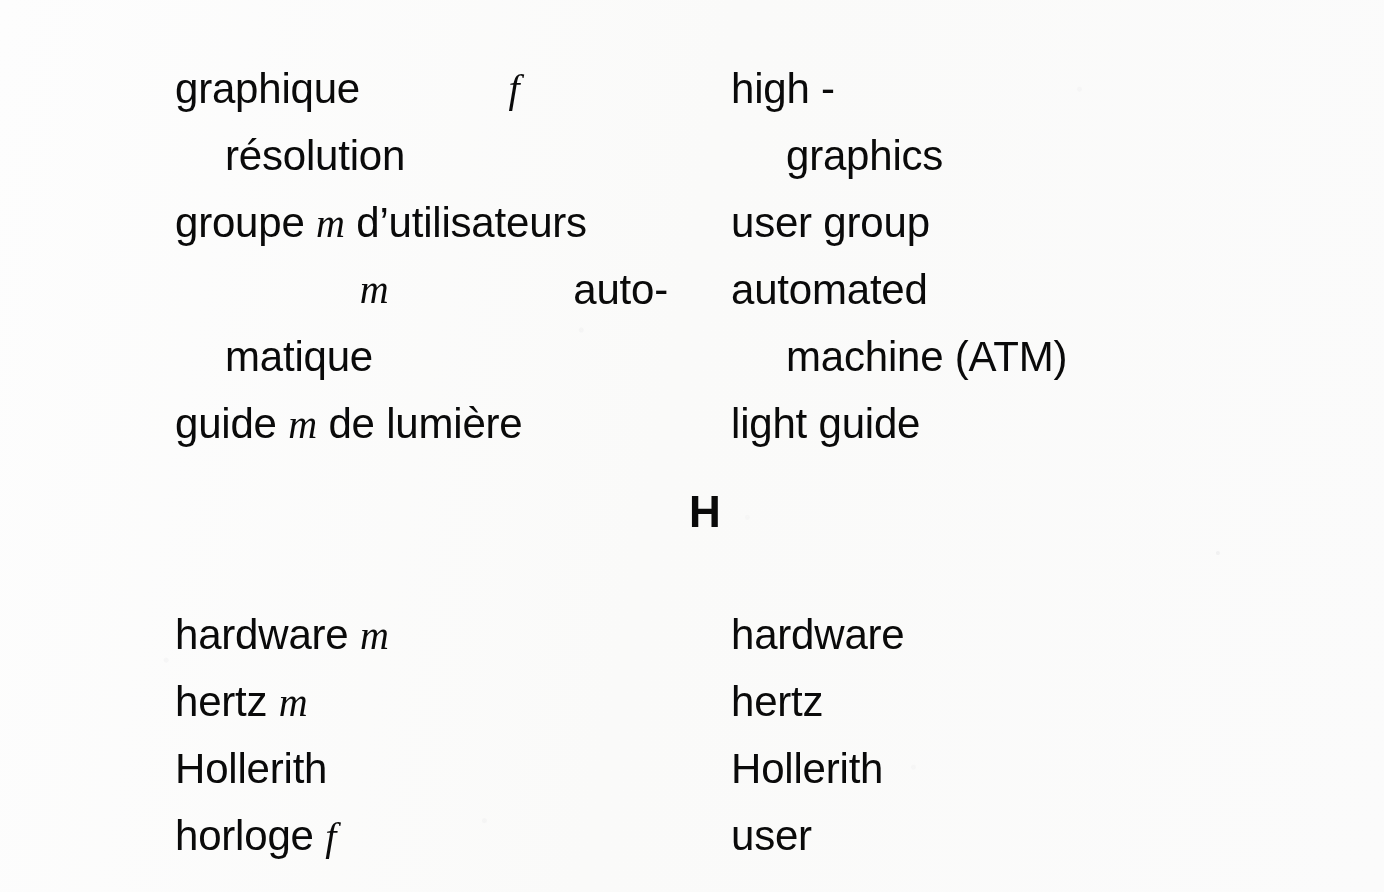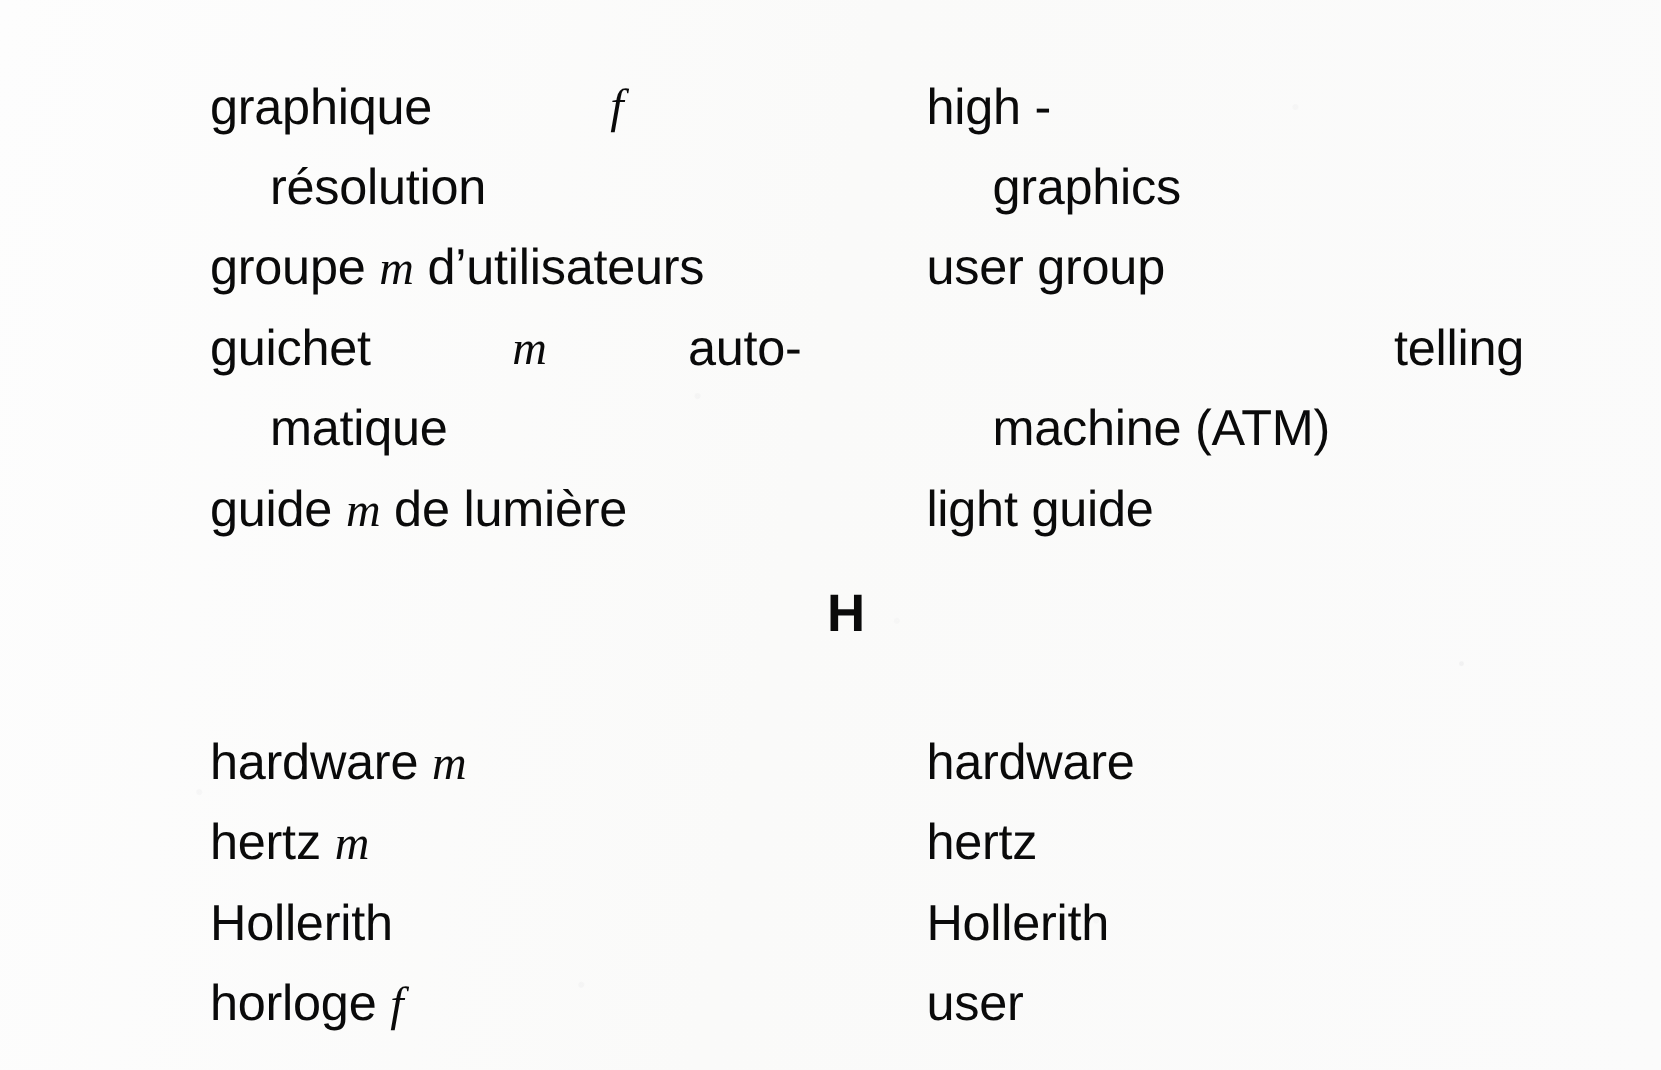--- a/index.html
+++ b/index.html
@@ -46,21 +46,21 @@
   }
 
   .col-fr, .col-en {
     position: absolute;
     font-size: 42px;
     line-height: 67px;
     letter-spacing: -0.2px;
     white-space: nowrap;
   }
   .col-fr { left: 175px; }
-  .col-en { left: 772px; }
+  .col-en { left: 731px; }
 
   
   .just {
     display: flex;
     white-space: nowrap;
   }
   .just.fr  { width: 493px; }   
   .just.en  { width: 498px; }   
   .just .tok { flex: 0 0 auto; }
   .just .gap { flex: 1 1 auto; }
@@ -118,29 +118,28 @@
 
   <div class="entry" style="top:189px">
     <div class="col-fr">
       <span>groupe</span><span>&nbsp;</span><span class="gram">m</span><span>&nbsp;</span><span>d’utilisateurs</span>
     </div>
     <div class="col-en">user group</div>
   </div>
 
   <div class="entry" style="top:256px">
     <div class="col-fr just fr">
-      <span class="tok">guichet</span>
       <span class="gap"></span>
       <span class="tok gram">m</span>
       <span class="gap"></span>
       <span class="tok">auto-</span>
     </div>
     <div class="col-en just en">
+      <span class="tok">automated</span>
       <span class="gap"></span>
-      <span class="tok">telling</span>
     </div>
   </div>
 
   <div class="entry" style="top:323px">
     <div class="col-fr cont-fr">matique</div>
     <div class="col-en cont-en">machine (ATM)</div>
   </div>
 
   <div class="entry" style="top:390px">
     <div class="col-fr">

